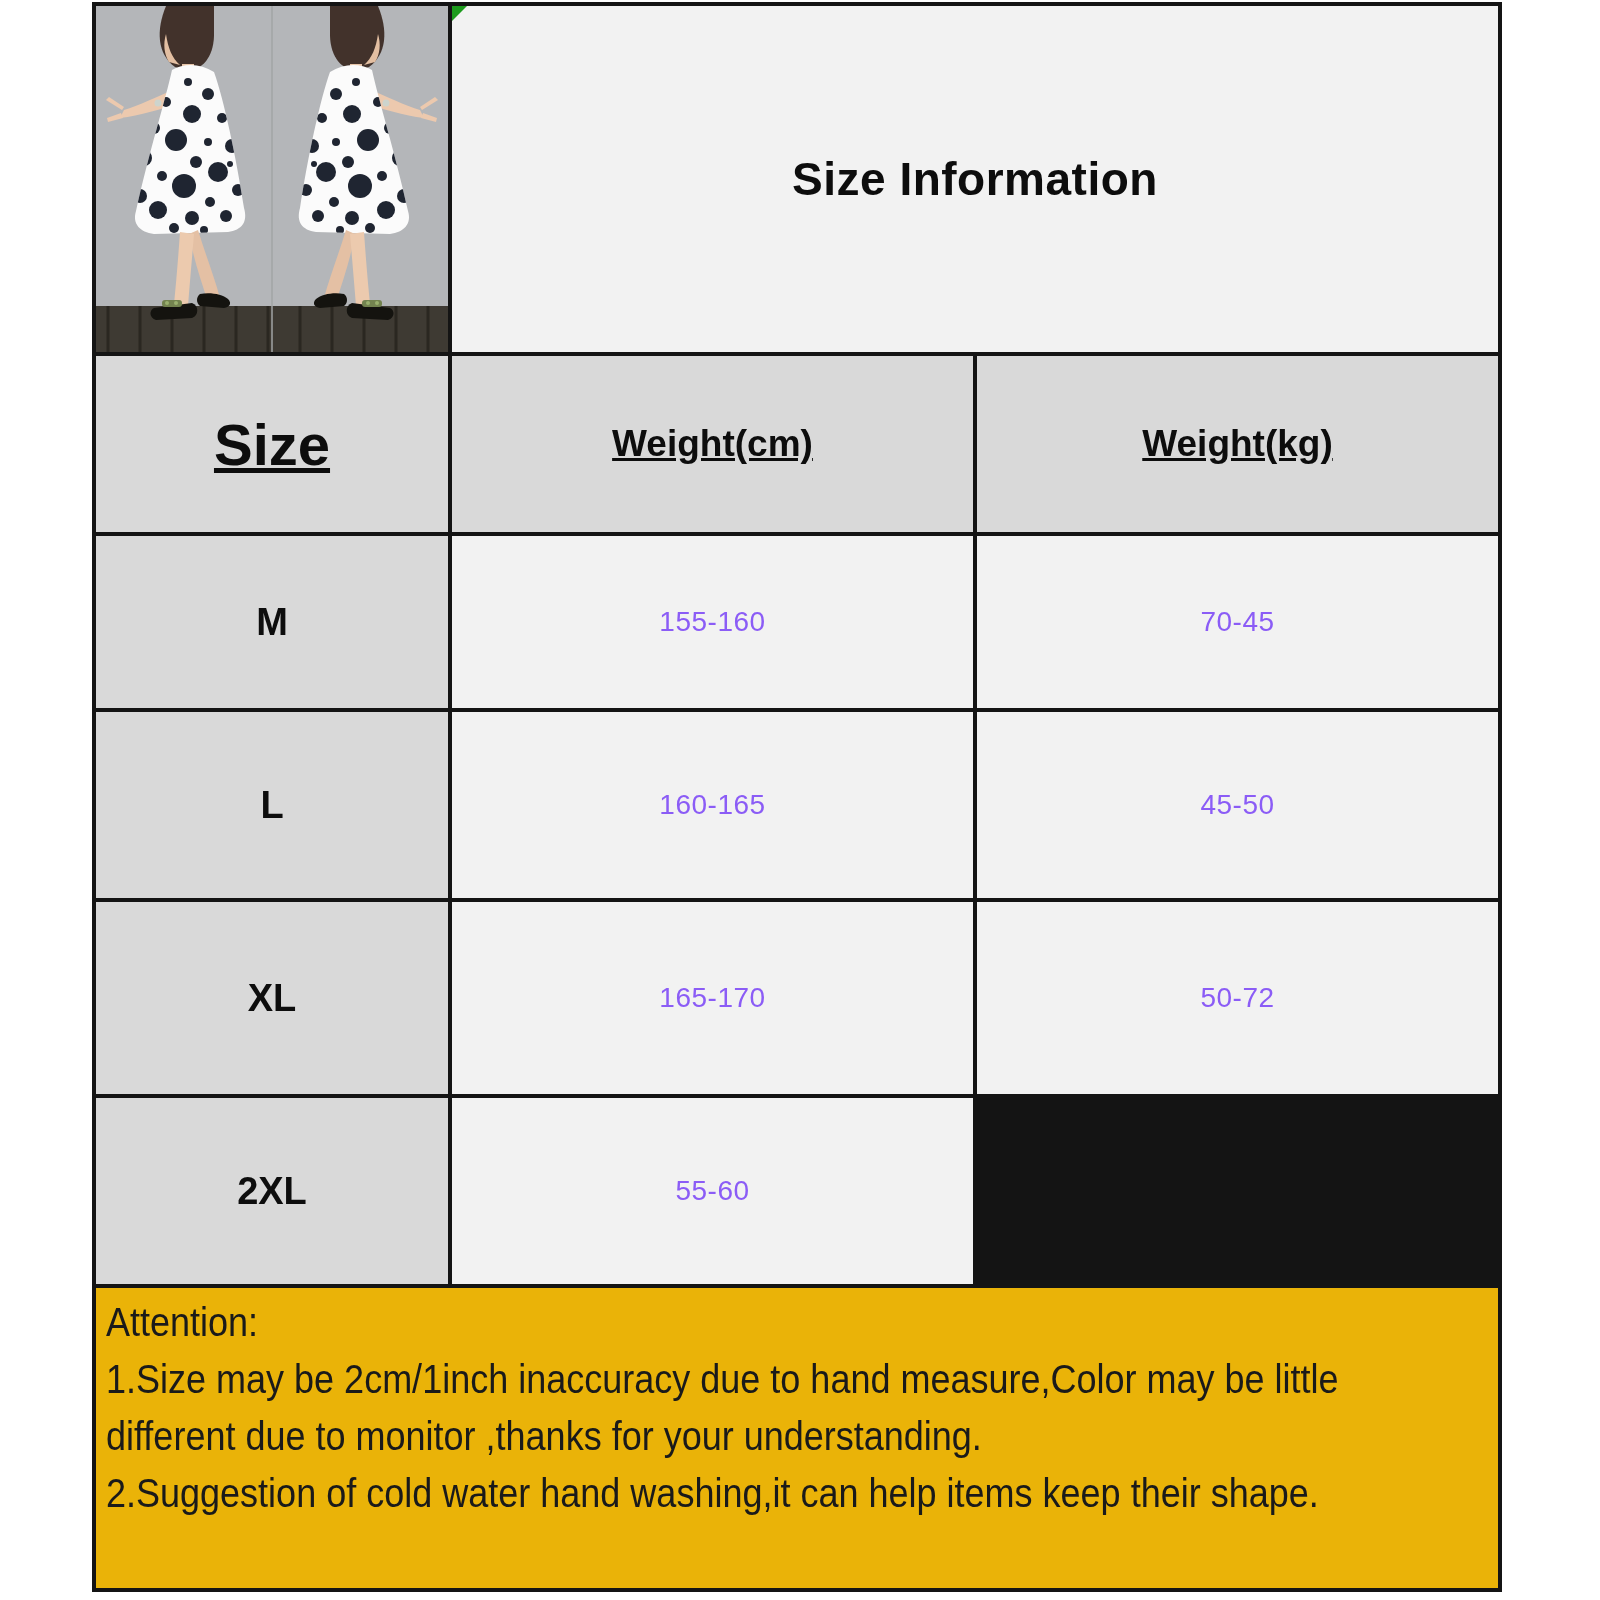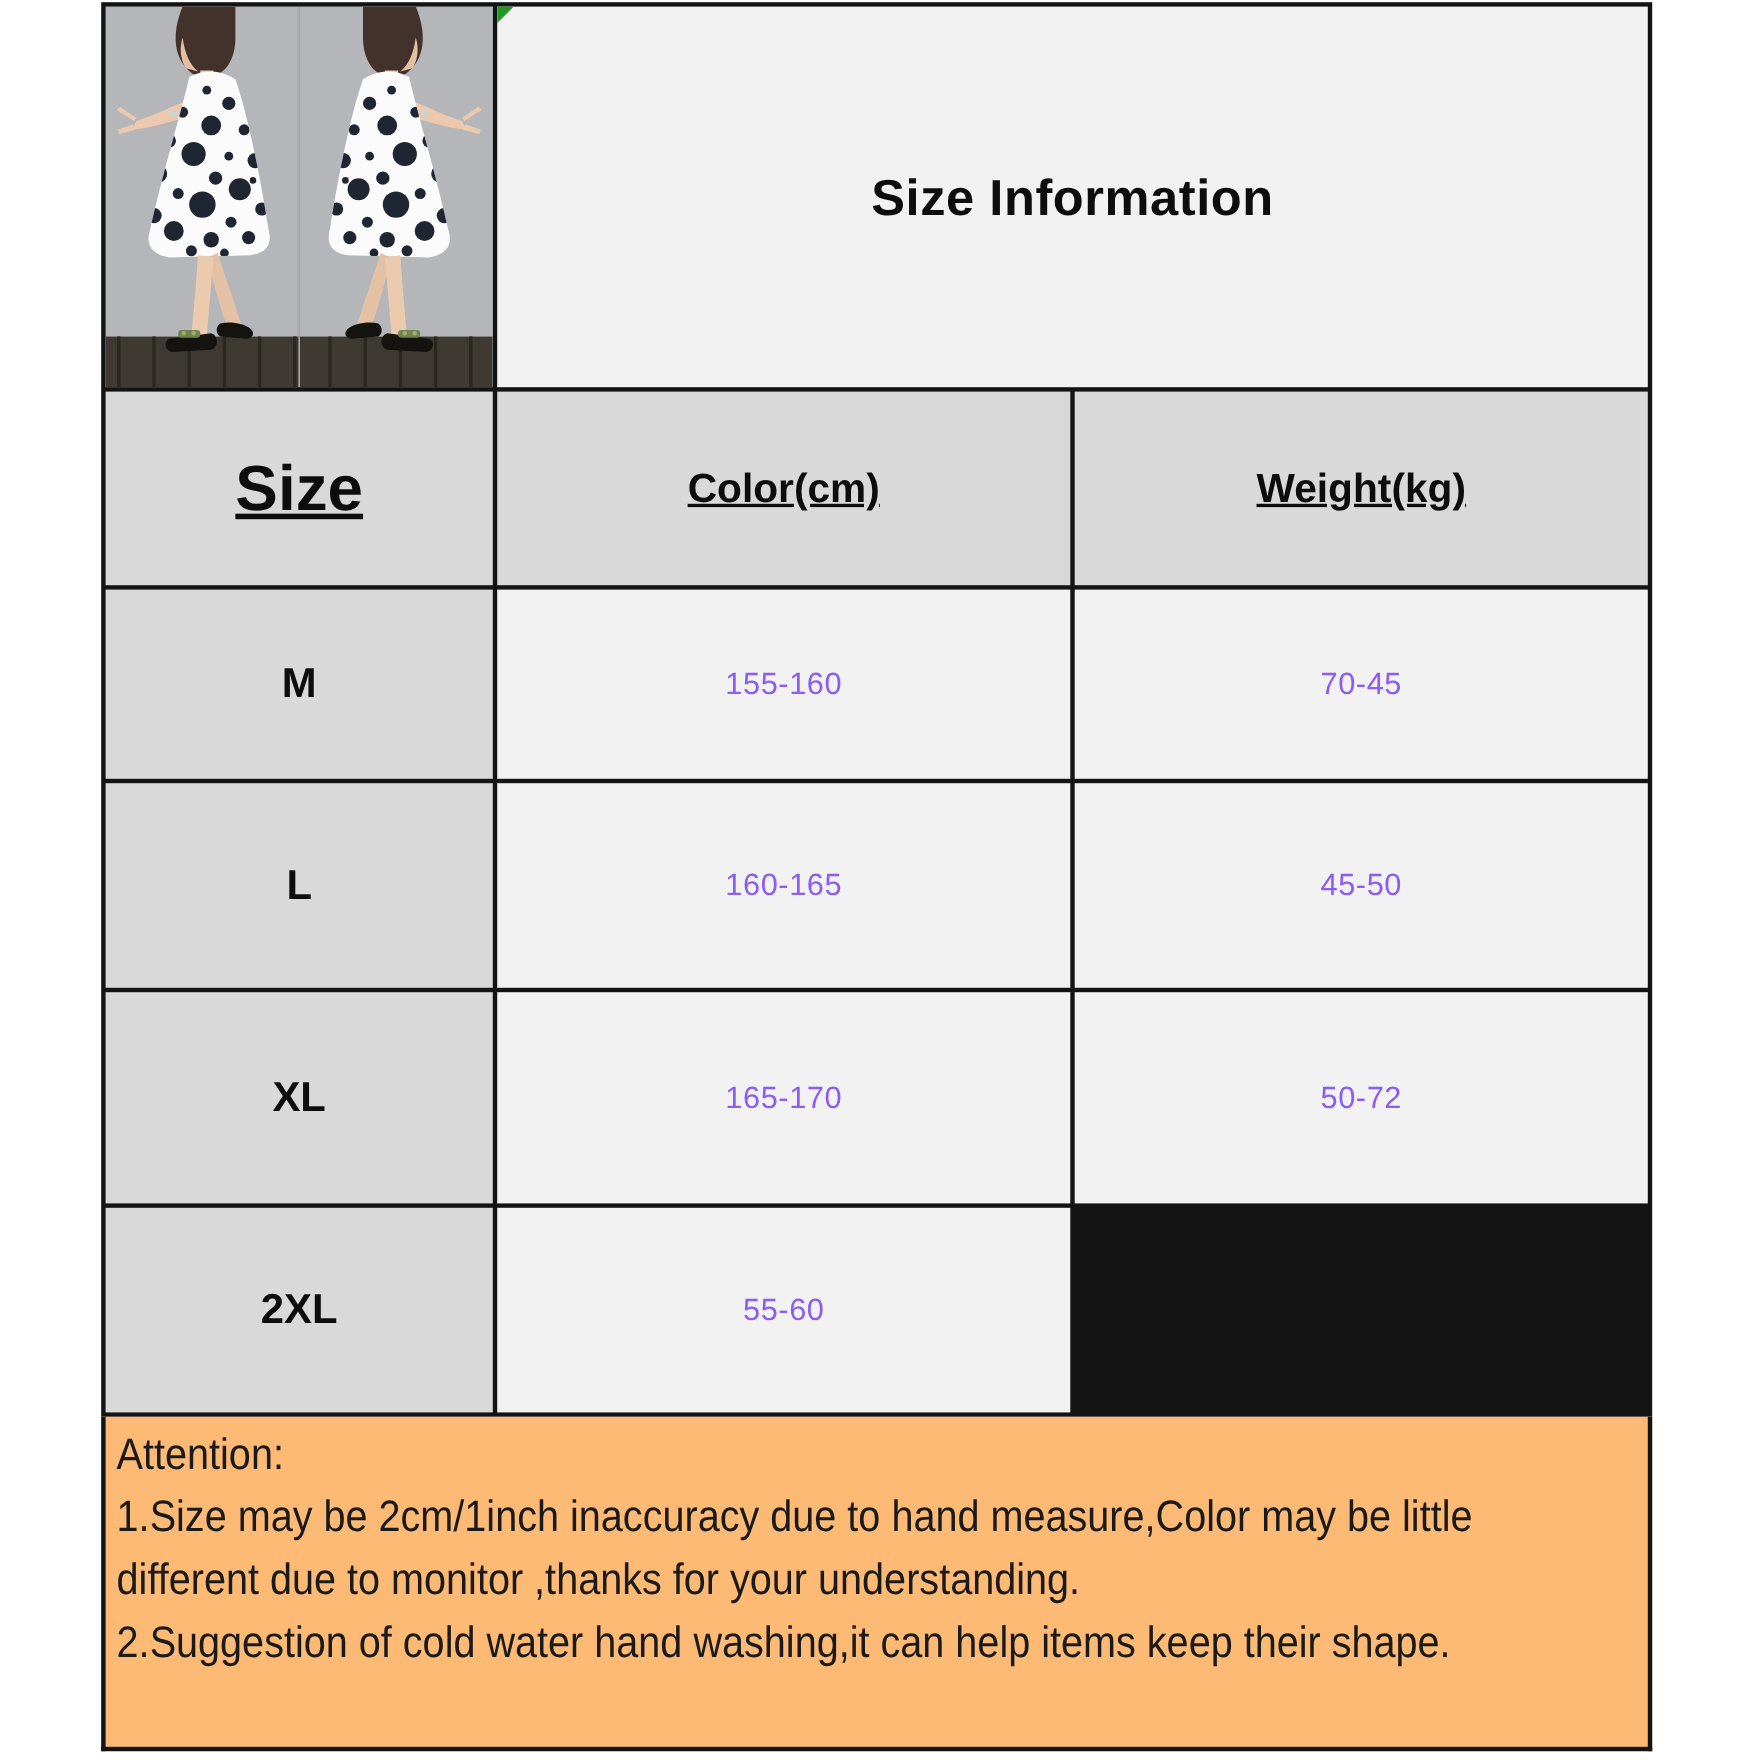--- a/index.html
+++ b/index.html
@@ -21,21 +21,21 @@
   .title-text{font-size:46px;font-weight:bold;letter-spacing:.5px;color:#0d0d0d;}
   .note-marker{position:absolute;top:0;left:0;width:0;height:0;
     border-top:15px solid #1d9b1d;border-right:15px solid transparent;}
   .head{background:#d9d9d9;font-weight:bold;color:#0d0d0d;text-decoration:underline;}
   .size-head{font-size:58px;}
   .col-head{font-size:37px;}
   .size-col{background:#d9d9d9;font-weight:bold;font-size:38px;color:#0d0d0d;}
   .val{background:#f2f2f2;font-size:28px;font-weight:400;color:#8b5cf6;letter-spacing:.5px;}
   .attention{
     width:1410px;box-sizing:border-box;border:4px solid #141414;border-top:none;
-    background:#fdba74;height:304px;padding:6px 10px 0 10px;
+    background:#eab308;height:304px;padding:6px 10px 0 10px;
   }
   .att-line{
     font-size:40px;line-height:57px;white-space:nowrap;color:#1a1a1a;
     transform:scaleX(0.9);transform-origin:0 50%;
   }
 </style>
 </head>
 <body>
 
 <div class="sheet">
@@ -119,21 +119,21 @@
         <line x1="176" y1="0" x2="176" y2="346" stroke="#a2a4a6" stroke-width="1.5"></line>
       </svg>
     </div>
 
     <div class="cell title-cell">
       <span class="note-marker"></span>
       <span class="title-text">Size Information</span>
     </div>
 
     <div class="cell head size-head">Size</div>
-    <div class="cell head col-head">Color(cm)</div>
+    <div class="cell head col-head">Weight(cm)</div>
     <div class="cell head col-head">Weight(kg)</div>
 
     <div class="cell size-col">M</div>
     <div class="cell val">155-160</div>
     <div class="cell val">70-45</div>
 
     <div class="cell size-col">L</div>
     <div class="cell val">160-165</div>
     <div class="cell val">45-50</div>
 

